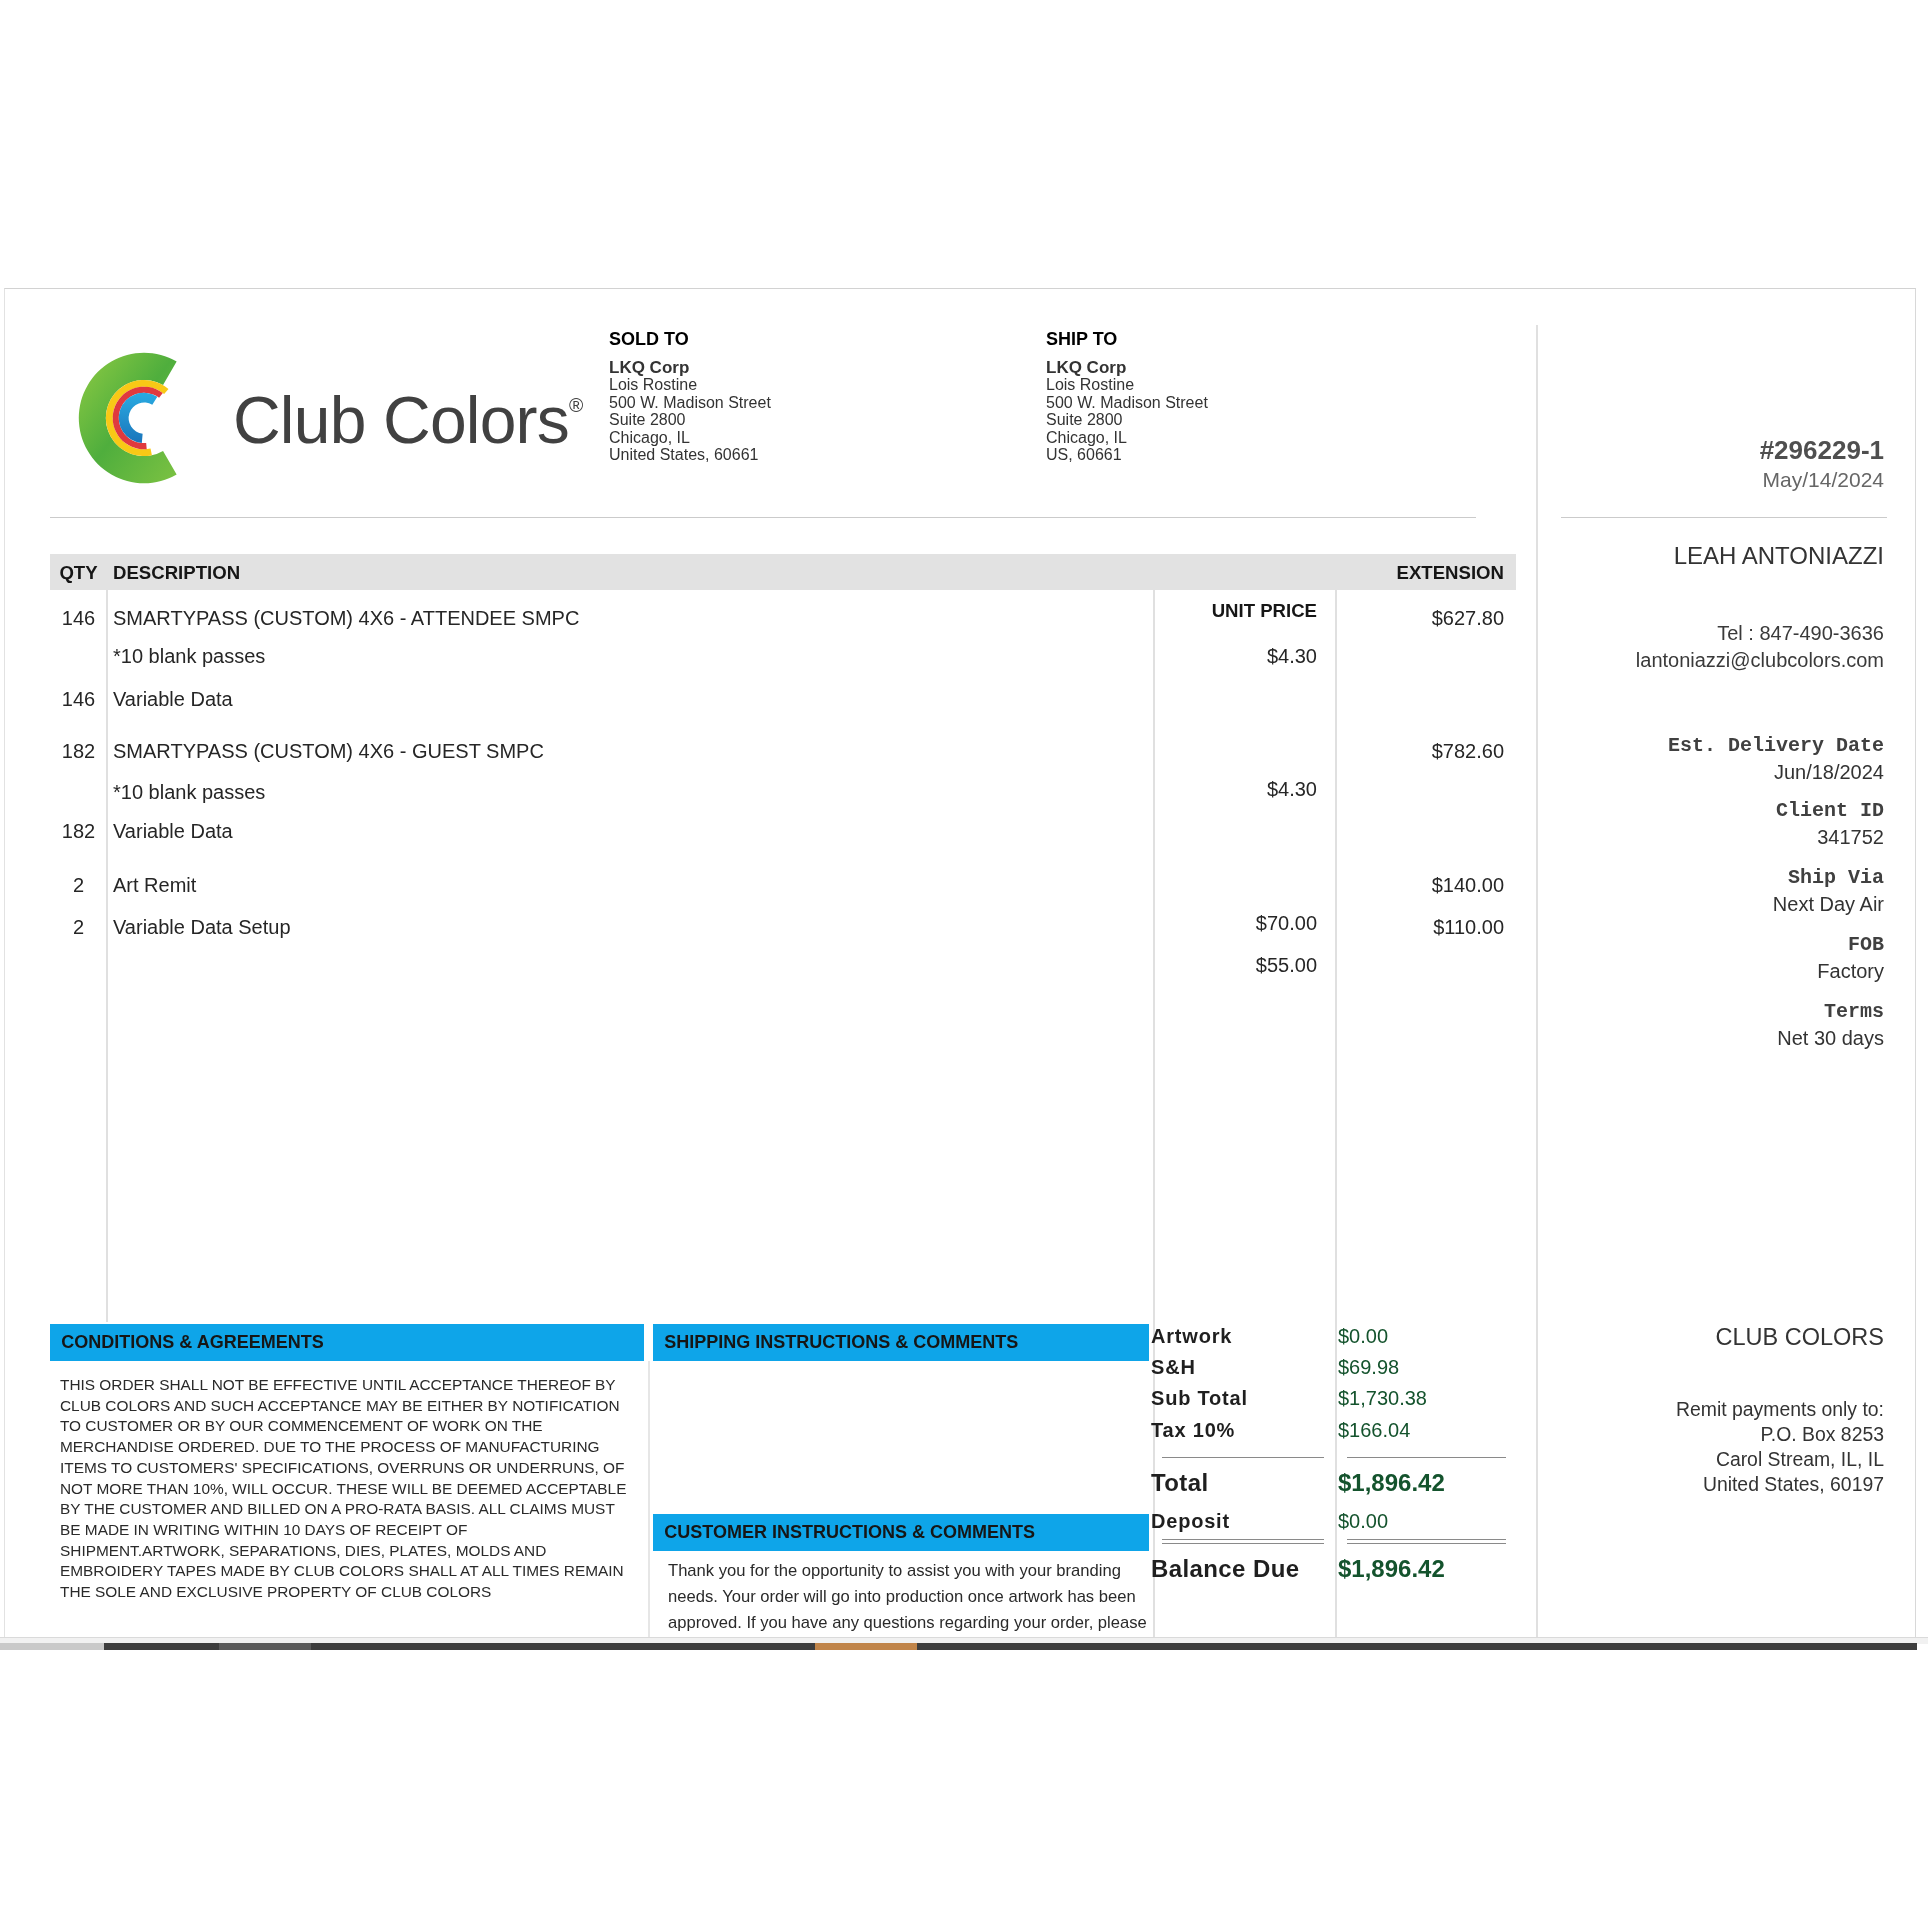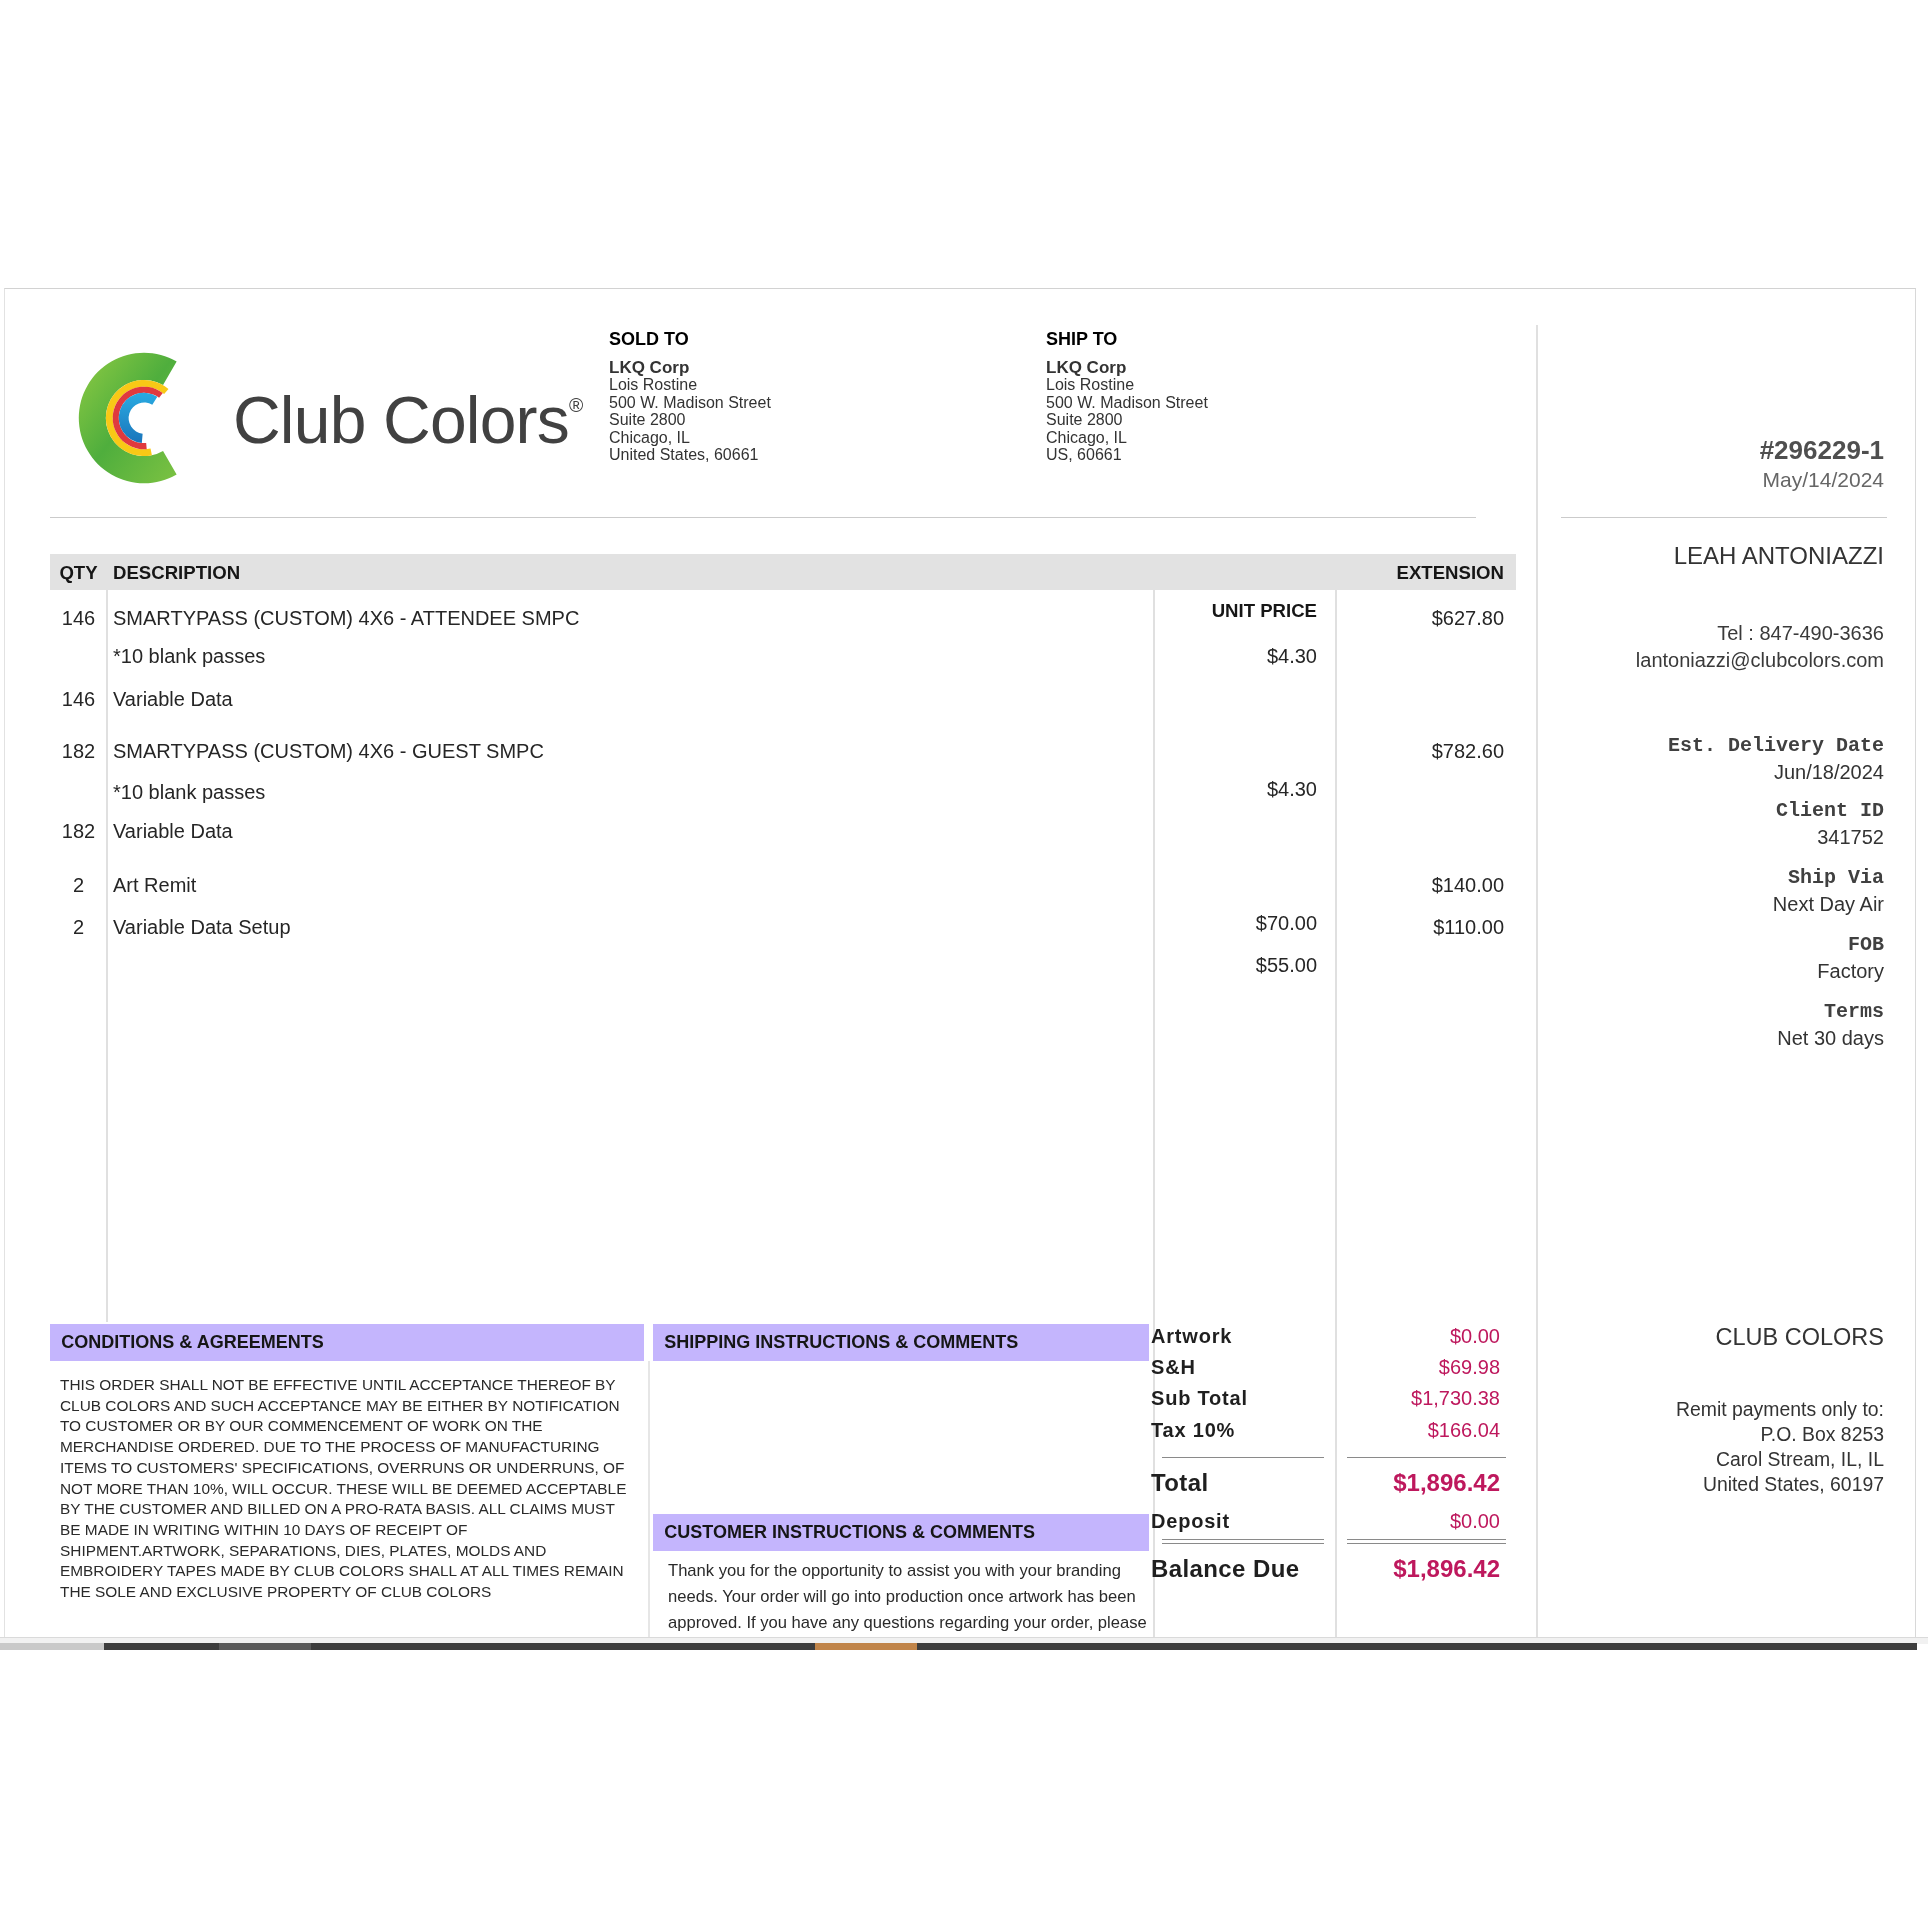--- a/index.html
+++ b/index.html
@@ -44,29 +44,29 @@
   
   .thead-band { left:45px; top:265px; width:1466px; height:36px; background:#e2e2e2; }
   .th { top:273px; font-size:18.6px; font-weight:bold; color:#161616; }
   .col-qty { left:45px; width:57px; text-align:center; }
   .col-desc { left:108px; width:1021px; }
   .col-unit { left:1150px; width:162px; text-align:right;margin-top:38px; }
   .col-ext { left:1333px; width:166px; text-align:right; }
   .trow span { position:absolute; font-size:20px; color:#262626; white-space:nowrap; }
 
   
-  .band { height:37px; background:#c4b5fd; font-size:18px; font-weight:bold;
+  .band { height:37px; background:#0ea5e9; font-size:18px; font-weight:bold;
     color:#161616; line-height:37px; padding-left:11.3px; white-space:nowrap; }
   .cond-body { left:55px; top:1086px; width:569px; font-size:15.4px; line-height:20.7px; color:#2a2a2a; }
   .thanks-body { left:663px; top:1269px; width:484px; font-size:16.6px; line-height:26px; color:#2a2a2a; }
 
   
   .trow-t span { position:absolute; white-space:nowrap; }
   .tlabel { left:1146px; width:166px; text-align:left; font-weight:bold; font-size:20px; color:#1f1f1f; letter-spacing:0.8px;}
-  .tvalue { left:1333px; width:162px; text-align:right; font-size:20px; color:#be185d; }
+  .tvalue { left:1333px; width:162px; text-align:left; font-size:20px; color:#14532d; }
   .big .tlabel { font-size:24px; letter-spacing:0.4px;}
   .big .tvalue { font-size:24px; font-weight:bold; }
   .sum-rule { height:0; border-top:1.6px solid #8a8a8a; }
   .sum-rule2 { height:4.9px; border-top:1.6px solid #8a8a8a; border-bottom:1.6px solid #8a8a8a; }
 
   
   .remit-co { top:1035px; font-size:23.5px; color:#333; }
   .remit-lines { top:1108px; font-size:19.4px; line-height:25px; color:#333; }
   .remit-phones { top:1238px; font-size:19.4px; line-height:25px; color:#333; }
 

